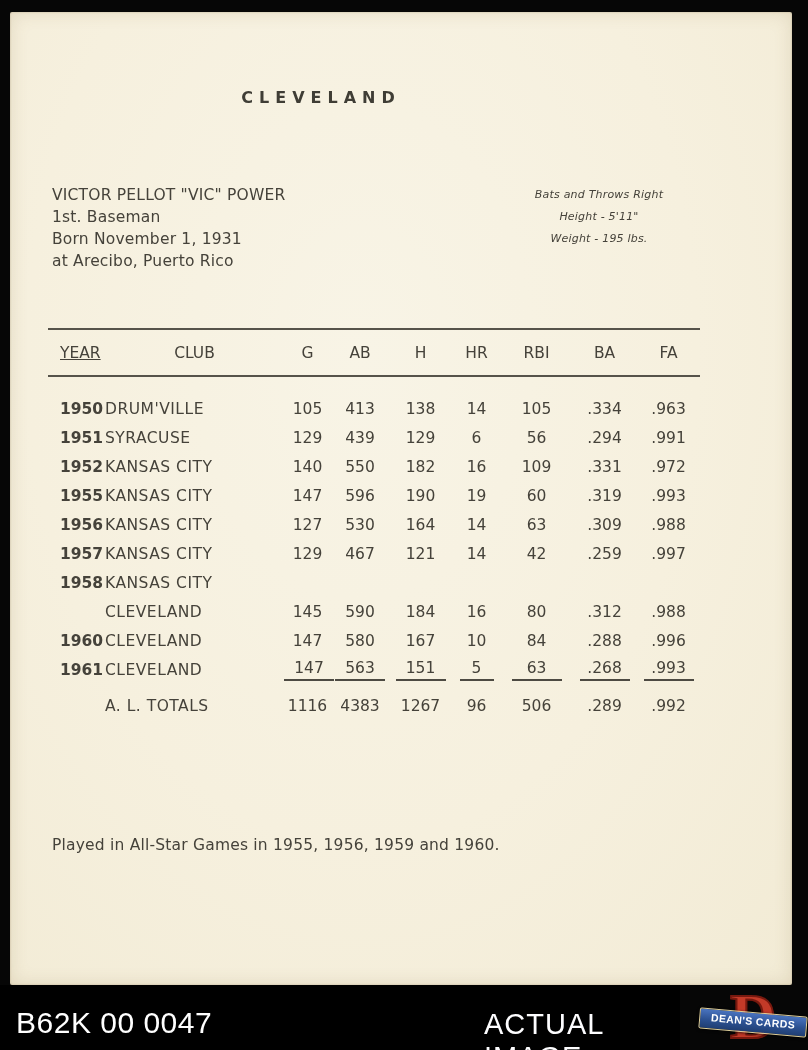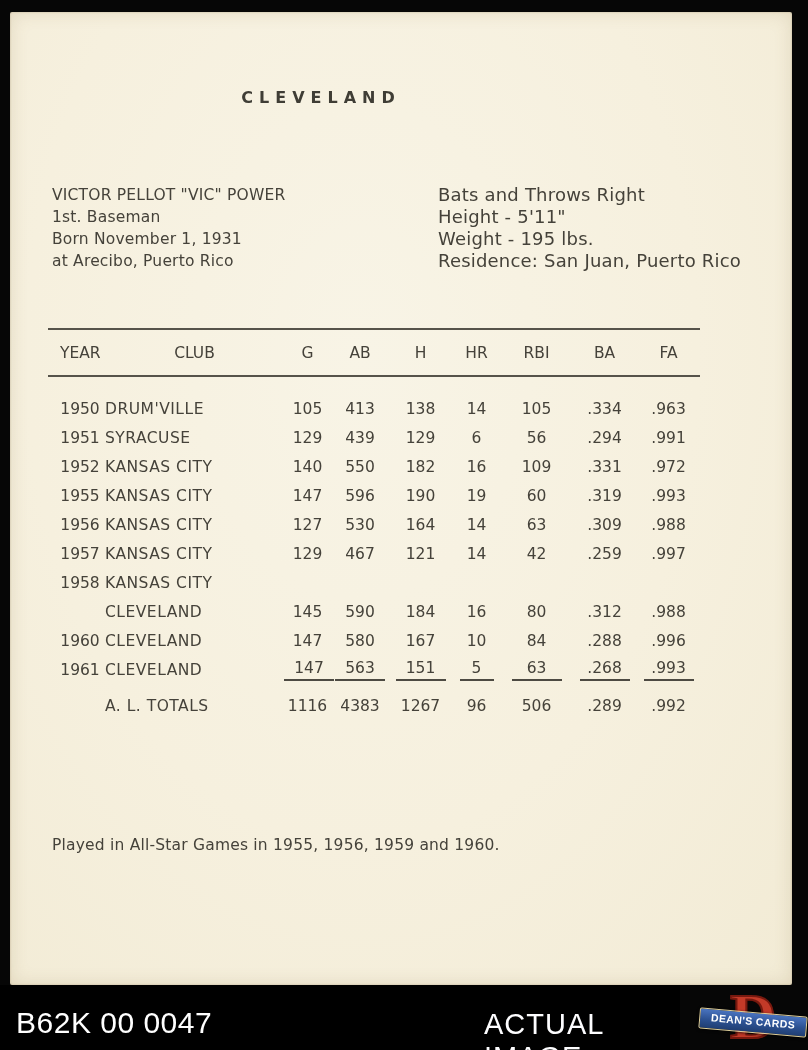--- a/index.html
+++ b/index.html
@@ -15,37 +15,37 @@
     border-radius:2px;
     box-shadow: inset 0 0 18px rgba(140,110,60,0.18), inset 0 0 2px rgba(90,70,30,0.35);
     color:#45423a;
   }
   .team-title {
     position:absolute; top:76px; left:0; width:622px;
     text-align:center; font-size:16px; letter-spacing:6px; font-weight:bold;
     color:#3f3d35;
   }
   .player-info { position:absolute; left:42px; top:172px; font-size:15.5px; line-height:22px; letter-spacing:0.2px; }
-  .bio-info   { position:absolute; left:428px; top:172px; width:322px; 
-                font-size:18px; line-height:22px; letter-spacing:0.2px; }
+  .bio-info   { position:absolute; left:428px; top:172px; width:322px; text-align:center;
+                font-size:11px; line-height:22px; letter-spacing:0.2px;font-style:italic; }
   
   .table-wrap { position:absolute; left:38px; top:316px; width:652px; }
   table.stats { width:652px; border-collapse:collapse; table-layout:fixed; color:#45423a; }
   table.stats th {
     font-weight:normal; font-size:15.5px; height:45px; vertical-align:middle;
     border-top:2px solid #56534a; border-bottom:2px solid #56534a;
     text-align:center; white-space:nowrap; padding:0;
   }
-  table.stats th.c-year { text-align:left; padding-left:12px; }
+  table.stats th.c-year { text-align:left; padding-left:12px;text-decoration:underline; }
   table.stats th.c-club { text-align:center; padding-left:5px; }
   table.stats td {
     font-size:15.5px; height:29px; vertical-align:middle; padding:0;
     text-align:center; white-space:nowrap;
   }
-  table.stats td.c-year { text-align:center; padding-left:12px; }
+  table.stats td.c-year { text-align:center; padding-left:12px;font-weight:bold; }
   table.stats td.c-club { text-align:left; padding-left:5px; letter-spacing:0.5px;margin-left:24px; }
   table.stats tbody tr:first-child td { padding-top:17px; }
   .ruled {
     display:inline-block; min-width:50px; text-align:center;
     border-bottom:2px solid #4d4a42; padding-bottom:2px;
   }
   td:nth-child(6) .ruled { min-width:34px; }
   tr.totals td { padding-top:7px; }
   .note { position:absolute; left:42px; top:824px; font-size:15.5px; letter-spacing:0.2px; }
   
@@ -87,21 +87,20 @@
       <div>VICTOR PELLOT "VIC" POWER</div>
       <div>1st. Baseman</div>
       <div>Born November 1, 1931</div>
       <div>at Arecibo, Puerto Rico</div>
     </div>
 
     <div class="bio-info">
       <div>Bats and Throws Right</div>
       <div>Height - 5'11"</div>
       <div>Weight - 195 lbs.</div>
-      <div>Residence:  San Juan, Puerto Rico</div>
     </div>
 
     <div class="table-wrap">
       <table class="stats">
         <colgroup>
           <col style="width:52px">
             <col style="width:184px">
             <col style="width:47px">
           <col style="width:58px">
             <col style="width:63px">

